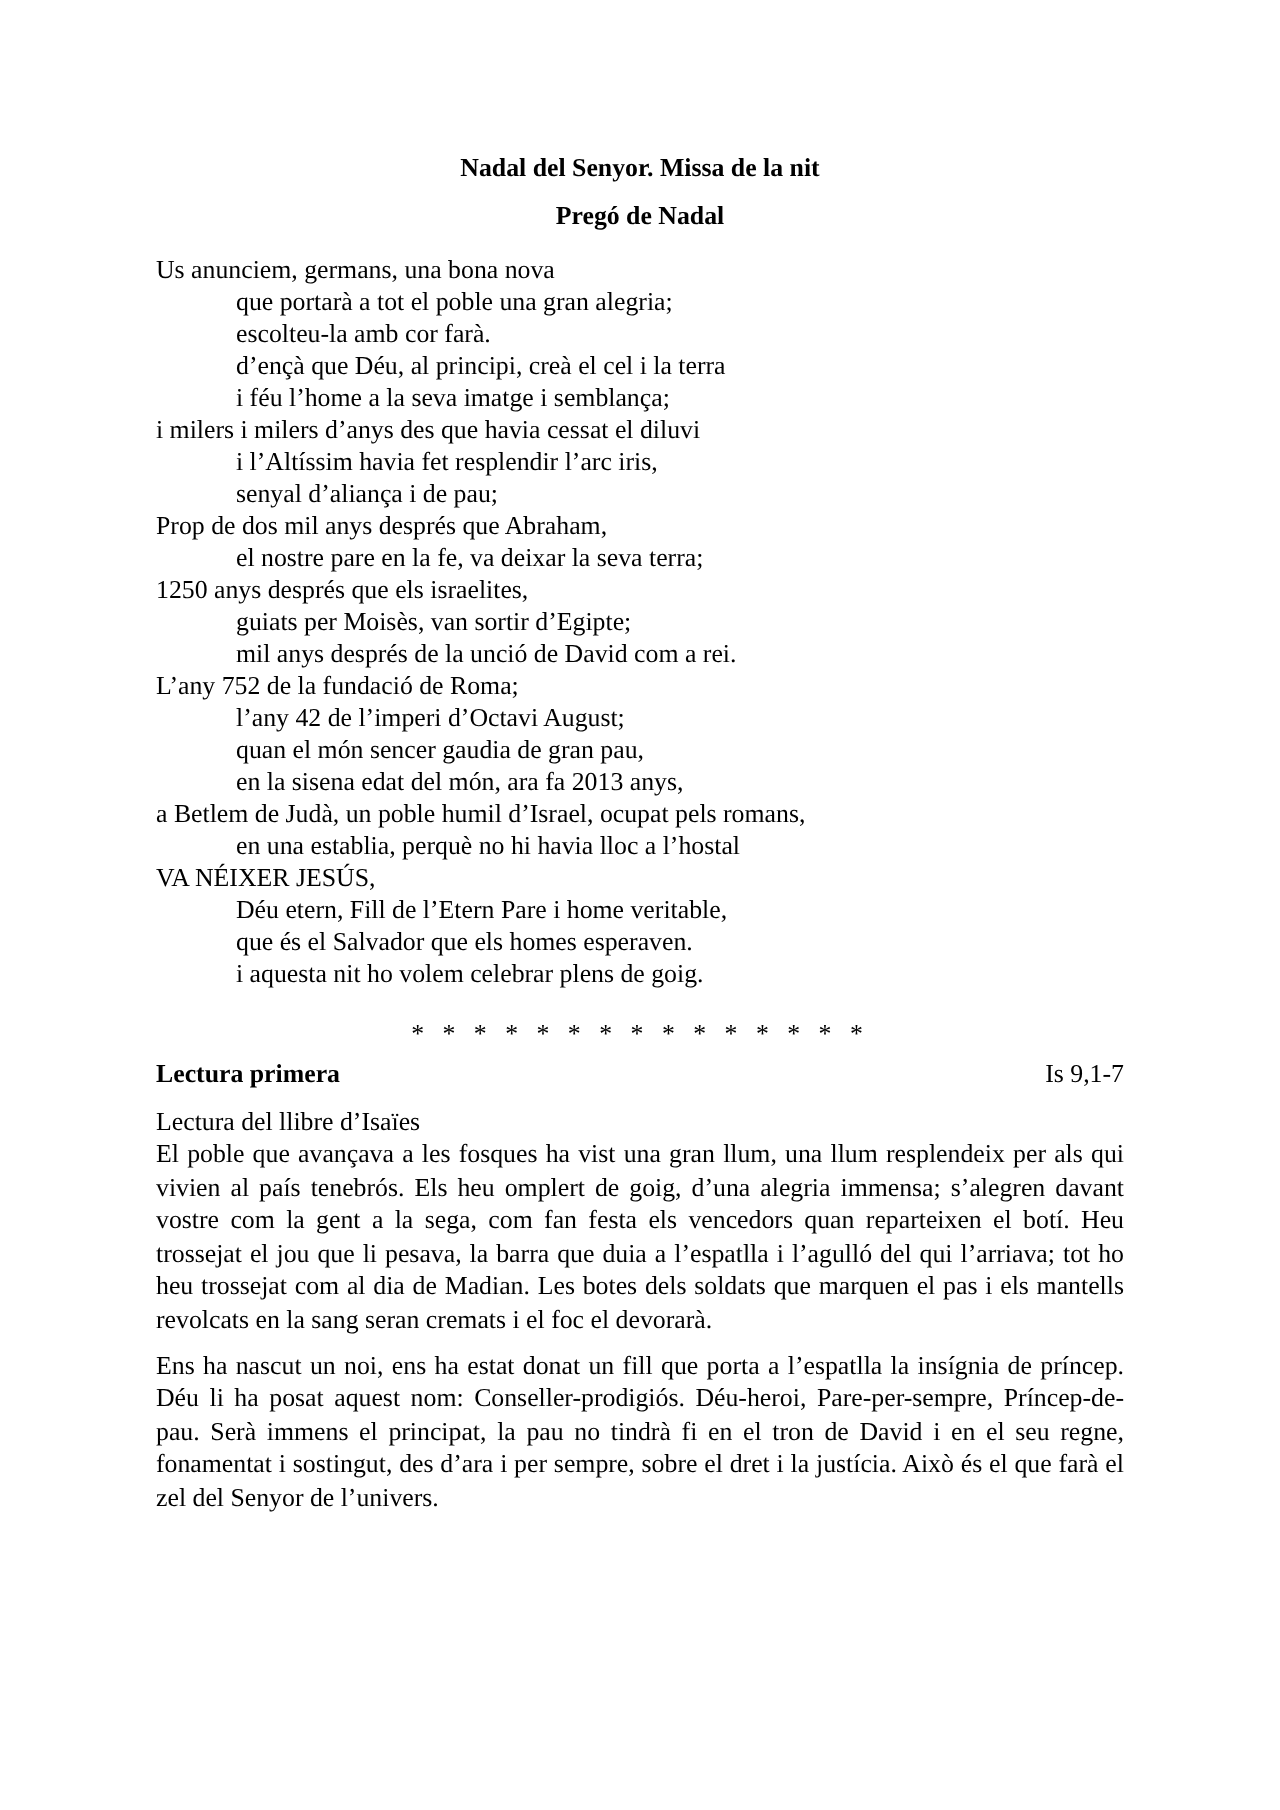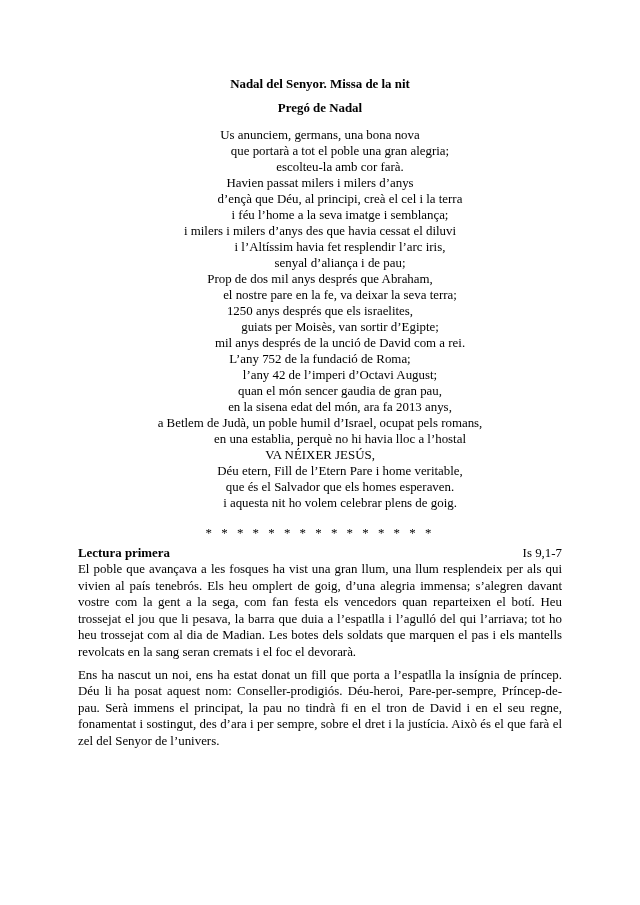--- a/index.html
+++ b/index.html
@@ -23,21 +23,20 @@
     font-weight:bold;
     text-align:center;
     line-height:16px;
   }
   .doc-title   { margin-bottom:8px; }
   .doc-subtitle{ margin-bottom:11px; }
 
   .prego-lines .verse-line {
     line-height:16px;
     white-space:nowrap;
-    text-align:center;
   }
   .verse-line.indented { padding-left:40px; }
   .verse-line.flush    { padding-left:0; }
 
   .separator {
     text-align:center;
     line-height:16px;
     margin-top:14px;
     letter-spacing:3px;
   }
@@ -71,21 +70,20 @@
     <div class="doc-subtitle">Pregó de Nadal</div>
 
     <div class="prego-lines">
 
         <div class="verse-line flush">Us anunciem, germans, una bona nova</div>
 
         <div class="verse-line indented">que portarà a tot el poble una gran alegria;</div>
 
         <div class="verse-line indented">escolteu-la amb cor farà.</div>
 
-        <div class="verse-line flush">Havien passat milers i milers d’anys</div>
 
         <div class="verse-line indented">d’ençà que Déu, al principi, creà el cel i la terra</div>
 
         <div class="verse-line indented">i féu l’home a la seva imatge i semblança;</div>
 
         <div class="verse-line flush">i milers i milers d’anys des que havia cessat el diluvi</div>
 
         <div class="verse-line indented">i l’Altíssim havia fet resplendir l’arc iris,</div>
 
         <div class="verse-line indented">senyal d’aliança i de pau;</div>
@@ -123,20 +121,21 @@
         <div class="verse-line indented">i aquesta nit ho volem celebrar plens de goig.</div>
       </div>
 
     <div class="separator">* * * * * * * * * * * * * * *</div>
 
     <div class="reading-header">
       <span class="reading-heading">Lectura primera</span>
       <span class="reading-reference">Is 9,1-7</span>
     </div>
 
+    <div class="reading-source">Lectura del llibre d’Isaïes</div>
 
     <div class="reading-paragraphs">
 
         <div class="para">El poble que avançava a les fosques ha vist una gran llum, una llum resplendeix per als qui vivien al país tenebrós. Els heu omplert de goig, d’una alegria immensa; s’alegren davant vostre com la gent a la sega, com fan festa els vencedors quan reparteixen el botí. Heu trossejat el jou que li pesava, la barra que duia a l’espatlla i l’agulló del qui l’arriava; tot ho heu trossejat com al dia de Madian. Les botes dels soldats que marquen el pas i els mantells revolcats en la sang seran cremats i el foc el devorarà.</div>
 
         <div class="para">Ens ha nascut un noi, ens ha estat donat un fill que porta a l’espatlla la insígnia de príncep. Déu li ha posat aquest nom: Conseller-prodigiós. Déu-heroi, Pare-per-sempre, Príncep-de-pau. Serà immens el principat, la pau no tindrà fi en el tron de David i en el seu regne, fonamentat i sostingut, des d’ara i per sempre, sobre el dret i la justícia. Això és el que farà el zel del Senyor de l’univers.</div>
       </div>
 
   </div>
 </div>

